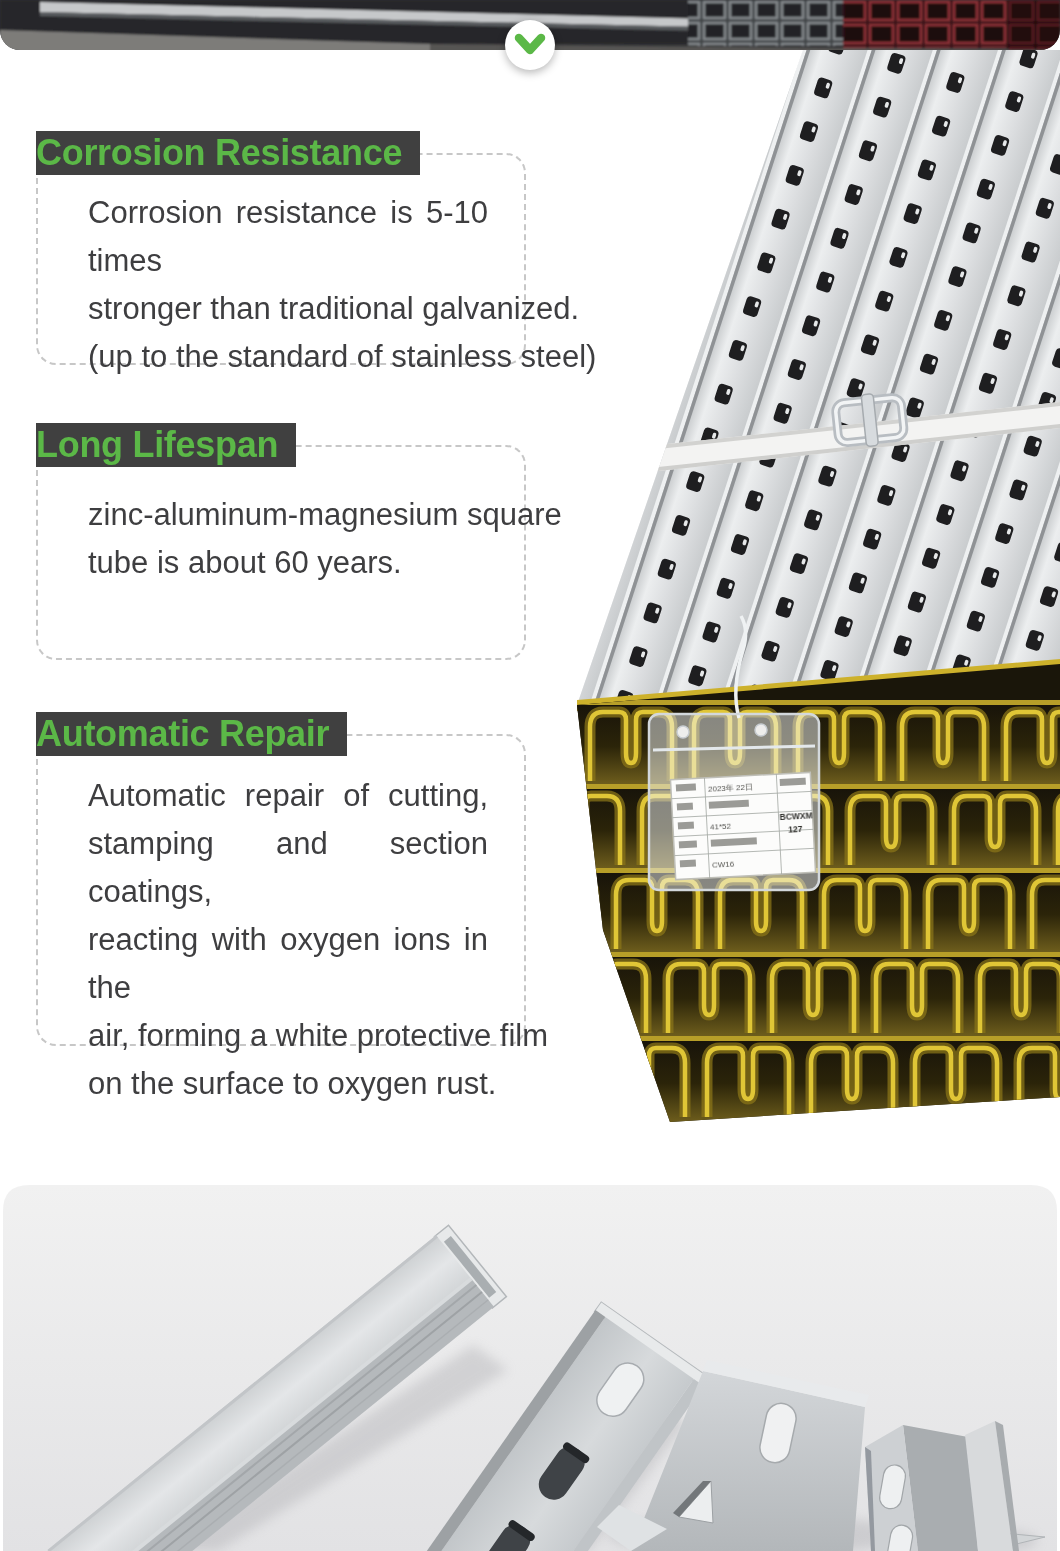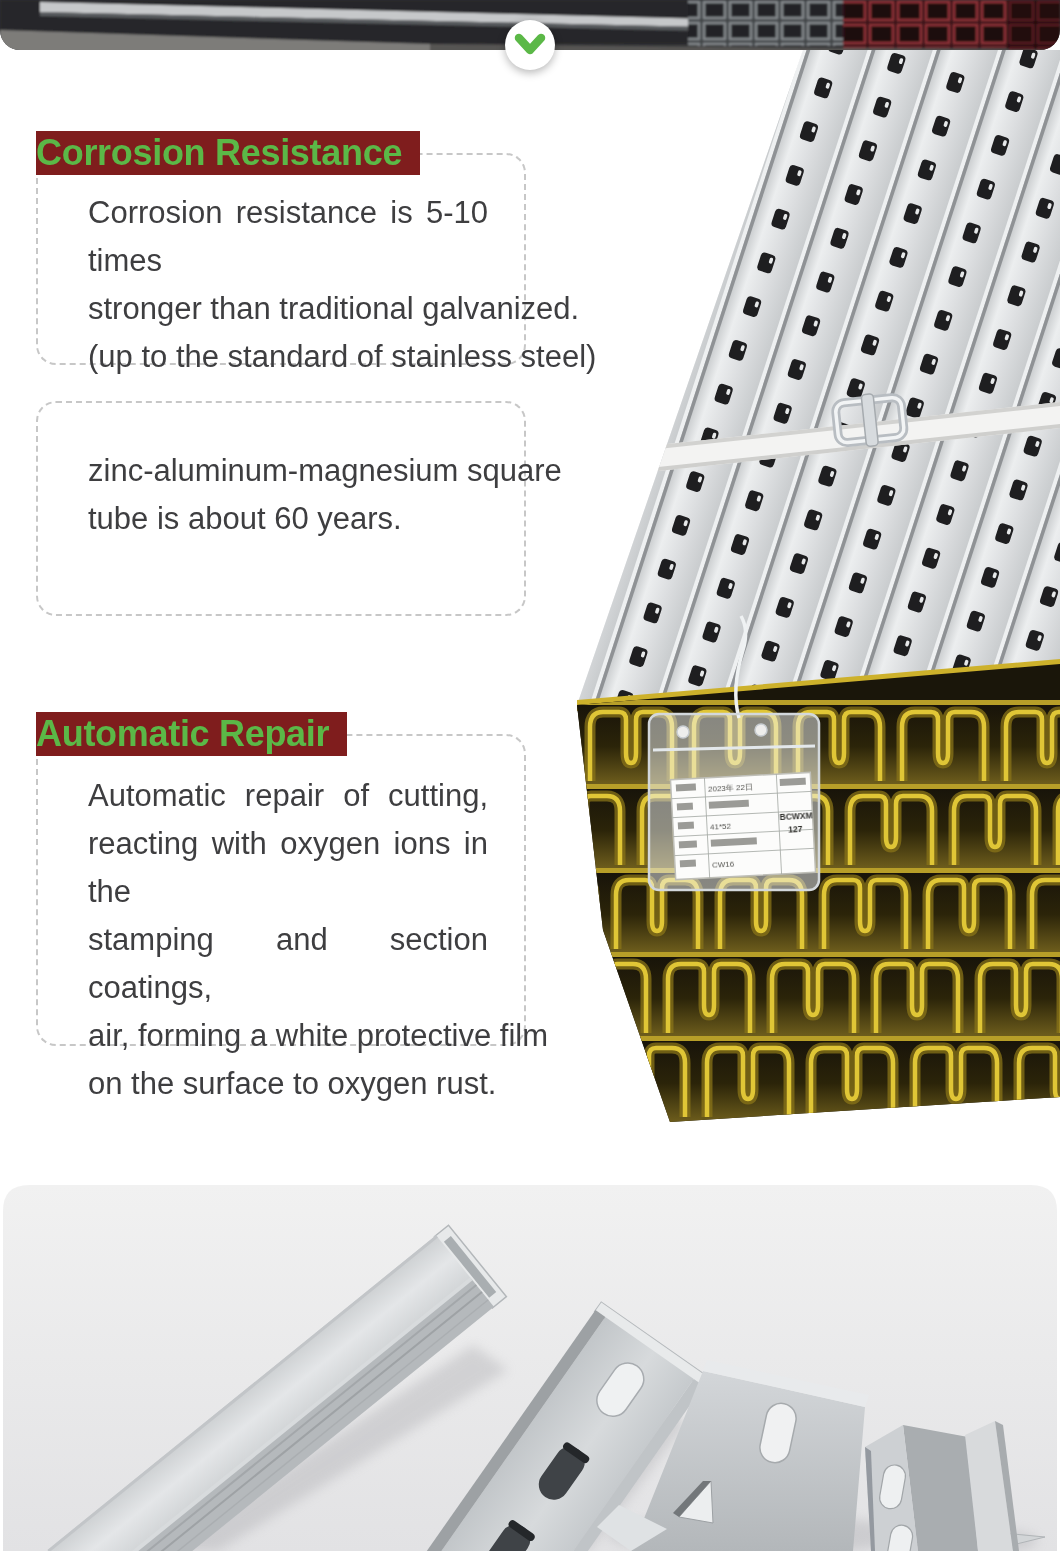--- a/index.html
+++ b/index.html
@@ -10,21 +10,21 @@
           overflow:hidden;z-index:3;}
   .scrollbtn{position:absolute;left:505px;top:20px;width:50px;height:50px;border-radius:50%;
           background:#ffffff;box-shadow:0 3px 8px rgba(0,0,0,.28);z-index:4;display:flex;
           align-items:center;justify-content:center;cursor:pointer;}
   
   .bundle{position:absolute;left:575px;top:50px;z-index:1;}
   .bphoto{position:absolute;left:3px;top:1185px;z-index:1;}
   
   .feature{position:absolute;left:36px;width:490px;z-index:2;}
   .f1{top:131px;} .f2{top:423px;} .f3{top:712px;}
-  .ftitle{margin:0;display:inline-block;position:relative;z-index:2;background:#7f1d1d;
+  .ftitle{margin:0;display:inline-block;position:relative;z-index:2;background:#404040;
           padding-right:18px;font-size:36px;line-height:44px;font-weight:bold;color:#5bb847;
           letter-spacing:-0.3px;}
   .fbox{position:relative;margin-top:-22px;border:2px dashed #c7c7c7;border-radius:20px;
         box-sizing:border-box;padding:0 36px 0 50px;}
   .f1 .fbox{height:212px;padding-top:34px;}
   .f2 .fbox{height:215px;padding-top:44px;}
   .f3 .fbox{height:312px;padding-top:36px;}
   .fline{font-size:31px;line-height:48px;color:#3e3e40;white-space:nowrap;}
   .fline.j{white-space:normal;text-align:justify;text-align-last:justify;}
   text{font-family:"Liberation Sans",sans-serif;}
@@ -252,32 +252,33 @@
   <section class="feature f1">
     <h2 class="ftitle">Corrosion Resistance</h2>
     <div class="fbox">
       <div class="fline j">Corrosion resistance is 5-10 times</div>
       <div class="fline">stronger than traditional galvanized.</div>
       <div class="fline">(up to the standard of stainless steel)</div>
     </div>
   </section>
 
   <section class="feature f2">
+    <h2 class="ftitle">Long Lifespan</h2>
     <div class="fbox">
       <div class="fline">zinc-aluminum-magnesium square</div>
       <div class="fline">tube is about 60 years.</div>
     </div>
   </section>
 
   <section class="feature f3">
     <h2 class="ftitle">Automatic Repair</h2>
     <div class="fbox">
       <div class="fline j">Automatic repair of cutting,</div>
+      <div class="fline j">stamping and section coatings,</div>
       <div class="fline j">reacting with oxygen ions in the</div>
-      <div class="fline j">stamping and section coatings,</div>
       <div class="fline">air, forming a white protective film</div>
       <div class="fline">on the surface to oxygen rust.</div>
     </div>
   </section>
 
   <svg class="bphoto" width="1054" height="366" viewBox="0 0 1054 366">
     <defs>
       <linearGradient id="bgGrad" x1="0" y1="0" x2="0" y2="1">
         <stop offset="0" stop-color="#f1f1f1"></stop>
           <stop offset="1" stop-color="#e2e2e4"></stop>

